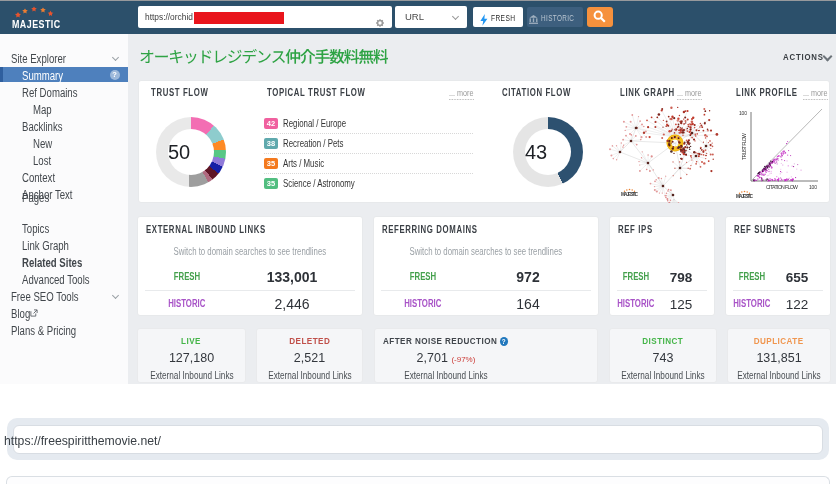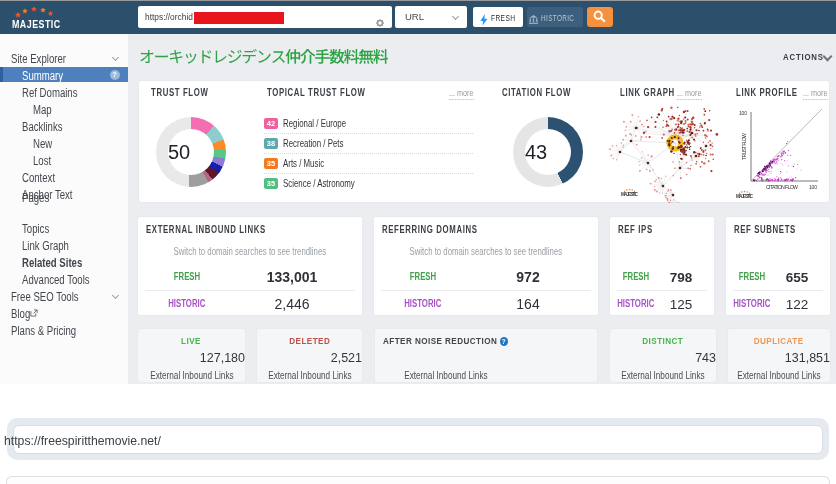--- a/index.html
+++ b/index.html
@@ -32,21 +32,21 @@
 .tname .cx { transform:scaleX(0.75); transform-origin:0 50%; }
 .tsep { position:absolute; left:0; width:209px; border-top:1px dotted #d8d8d8; }
 .mlab { position:absolute; width:80px; text-align:center; font-size:10px; font-weight:bold; white-space:nowrap; }
 .mlab .cx { transform:scaleX(0.78); }
 .mnum { position:absolute; font-size:14px; color:#2e3238; transform:translateX(-50%); white-space:nowrap; }
 .mdiv { position:absolute; border-top:1px solid #e8eaec; }
 .swt { position:absolute; width:226px; text-align:center; font-size:10px; color:#9aa0a5; white-space:nowrap; }
 .swt .cx { transform:scaleX(0.78); }
 .bl { position:absolute; width:100%; text-align:center; font-size:9px; font-weight:bold; letter-spacing:0.5px; white-space:nowrap; }
 .bl .cx { transform:scaleX(0.90); }
-.bn { position:absolute; width:100%; text-align:right; font-size:12.5px; color:#33373d; white-space:nowrap; }
+.bn { position:absolute; width:100%; text-align:center; font-size:12.5px; color:#33373d; white-space:nowrap; }
 .bs { position:absolute; width:100%; text-align:center; font-size:10px; color:#4a4f54; white-space:nowrap; }
 .bs .cx { transform:scaleX(0.82); }
 .chv { position:absolute; display:inline-block; width:6px; height:6px; border-right:1.5px solid #9aa0a6; border-bottom:1.5px solid #9aa0a6; transform:rotate(45deg); }
 </style>
 </head>
 <body>
 
 <div class="abs hdr"></div>
 <div class="abs" style="left:13px;top:5px;">
 <svg width="44" height="14" viewBox="0 0 44 14">
@@ -991,20 +991,21 @@
 <div class="bs" style="top:41px;"><span class="cx">External Inbound Links</span></div>
 </div>
 <div class="gcard" style="left:256px;top:328px;width:107px;height:55px;">
 <div class="bl" style="top:7px;color:#c0504a;"><span class="cx">DELETED</span></div>
 <div class="bn" style="top:22px;">2,521</div>
 <div class="bs" style="top:41px;"><span class="cx">External Inbound Links</span></div>
 </div>
 <div class="gcard" style="left:374px;top:328px;width:224px;height:55px;">
 <div class="abs" style="left:0;top:0;width:142px;height:55px;">
 <div class="bl" style="top:7px;color:#40454b;"><span class="cx">AFTER NOISE REDUCTION&nbsp;<span style="display:inline-block;width:9px;height:9px;border-radius:50%;background:#2178bd;color:#fff;font-size:7px;line-height:9px;font-weight:bold;">?</span></span></div>
+<div class="bn" style="top:22px;">2,701 <span style="font-size:8px;color:#cc3b36;">(-97%)</span></div>
 <div class="bs" style="top:41px;"><span class="cx">External Inbound Links</span></div>
 </div>
 </div>
 <div class="gcard" style="left:609px;top:328px;width:108px;height:55px;">
 <div class="bl" style="top:7px;color:#45b549;"><span class="cx">DISTINCT</span></div>
 <div class="bn" style="top:22px;">743</div>
 <div class="bs" style="top:41px;"><span class="cx">External Inbound Links</span></div>
 </div>
 <div class="gcard" style="left:727px;top:328px;width:104px;height:55px;">
 <div class="bl" style="top:7px;color:#f0964f;"><span class="cx">DUPLICATE</span></div>

